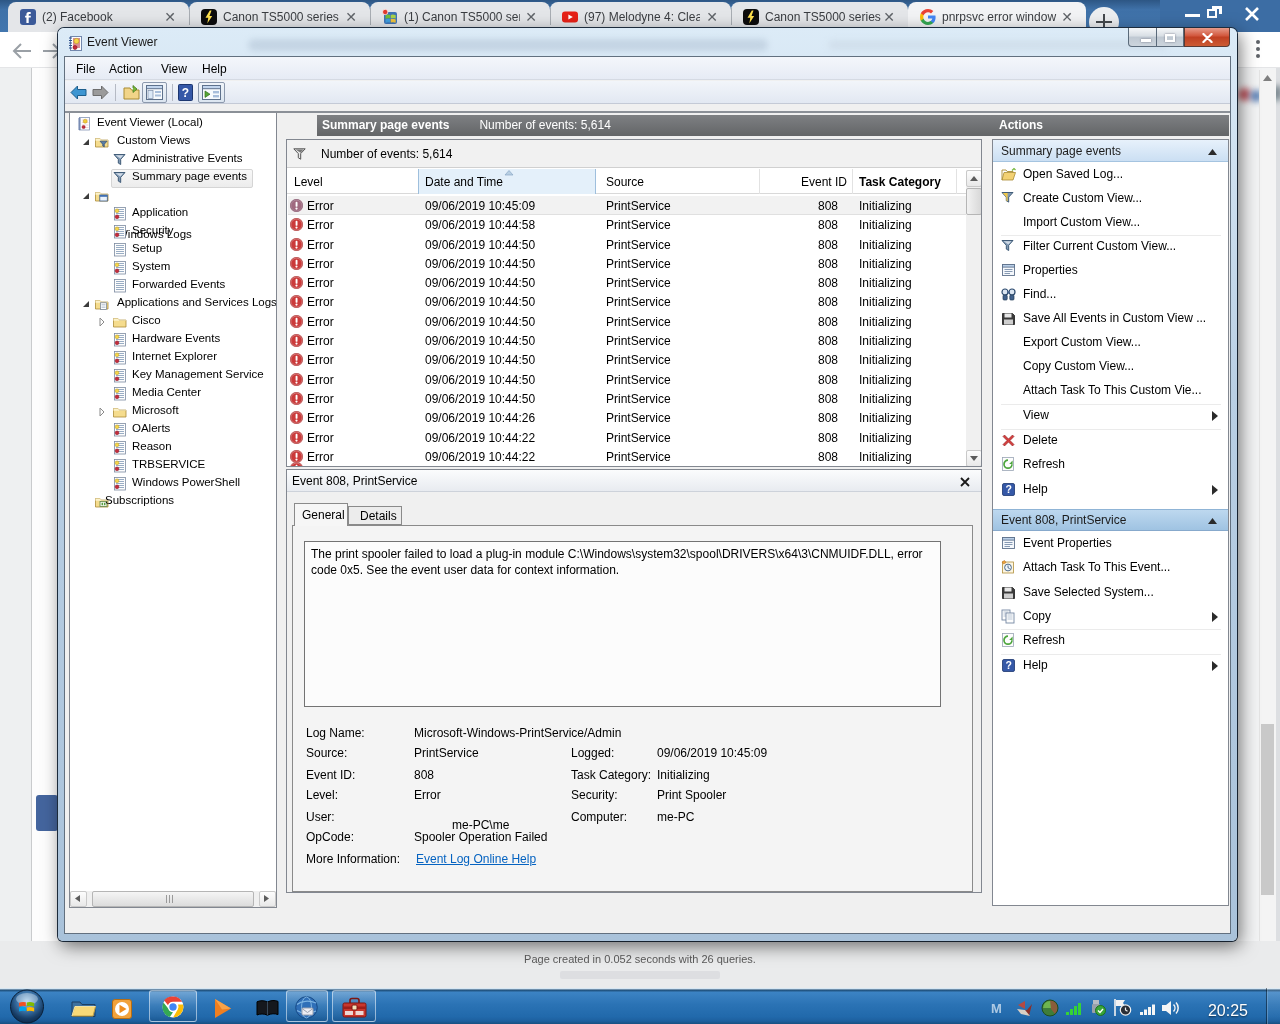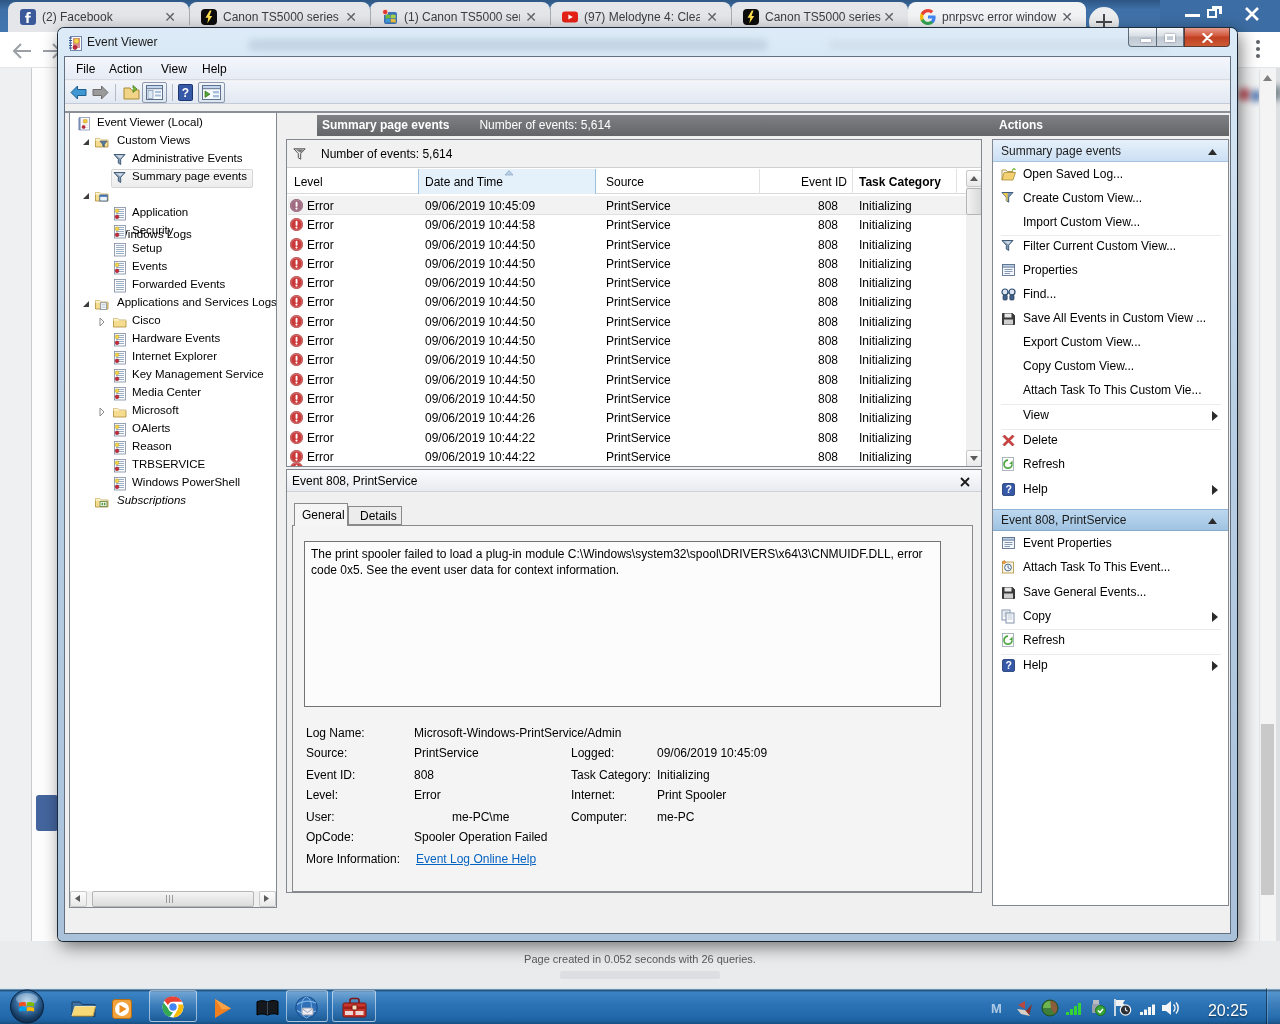--- a/index.html
+++ b/index.html
@@ -516,21 +516,21 @@
           <use href="#i-log"></use>
         </svg>
     <div class="abs t12" style="left:62px;top:111px;">Security</div>
     <svg class="abs" style="left:43px;top:130px;width:14px;height:14px;" viewBox="0 0 14 14">
           <use href="#i-page"></use>
         </svg>
     <div class="abs t12" style="left:62px;top:129px;">Setup</div>
     <svg class="abs" style="left:43px;top:148px;width:14px;height:14px;" viewBox="0 0 14 14">
           <use href="#i-log"></use>
         </svg>
-    <div class="abs t12" style="left:62px;top:147px;">Events</div>
+    <div class="abs t12" style="left:62px;top:147px;">System</div>
     <svg class="abs" style="left:43px;top:166px;width:14px;height:14px;" viewBox="0 0 14 14">
           <use href="#i-page"></use>
         </svg>
     <div class="abs t12" style="left:62px;top:165px;">Forwarded Events</div>
     <svg class="abs" style="left:12px;top:187px;width:8px;height:8px;" viewBox="0 0 8 8">
           <path d="M7 1v6H1z" fill="#3c3c3c"></path>
         </svg>
     <svg class="abs" style="left:25px;top:184px;width:14px;height:14px;" viewBox="0 0 14 14">
           <use href="#i-fol-page"></use>
         </svg>
@@ -577,21 +577,21 @@
           <use href="#i-log"></use>
         </svg>
     <div class="abs t12" style="left:62px;top:345px;text-align:center;">TRBSERVICE</div>
     <svg class="abs" style="left:43px;top:364px;width:14px;height:14px;" viewBox="0 0 14 14">
           <use href="#i-log"></use>
         </svg>
     <div class="abs t12" style="left:62px;top:363px;">Windows PowerShell</div>
     <svg class="abs" style="left:25px;top:382px;width:14px;height:14px;" viewBox="0 0 14 14">
           <use href="#i-fol-sub"></use>
         </svg>
-    <div class="abs t12" style="left:47px;top:381px;font-style:italic;">Subscriptions</div>
+    <div class="abs t12" style="left:35px;top:381px;">Subscriptions</div>
     <div class="abs" style="left:0px;top:778px;width:206px;height:16px;background:#f0f0f0;"></div>
     <div class="abs" style="left:0px;top:778px;width:17px;height:16px;background:linear-gradient(#fdfdfd,#e8e8e8);border:1px solid #c9c9c9;border-radius:2px;"></div>
     <svg class="abs" style="left:5px;top:782px;width:5px;height:7px;" viewBox="0 0 5 7">
           <path d="M5 0v7L0 3.5z" fill="#5c5c5c"></path>
         </svg>
     <div class="abs" style="left:189px;top:778px;width:17px;height:16px;background:linear-gradient(#fdfdfd,#e8e8e8);border:1px solid #c9c9c9;border-radius:2px;"></div>
     <svg class="abs" style="left:194px;top:782px;width:5px;height:7px;" viewBox="0 0 5 7">
           <path d="M0 0v7L5 3.5z" fill="#5c5c5c"></path>
         </svg>
     <div class="abs" style="left:22px;top:778px;width:162px;height:16px;background:linear-gradient(#f5f5f5,#dcdcdc);border:1px solid #b5b5b5;border-radius:2px;"></div>
@@ -766,24 +766,24 @@
     <div class="abs t12" style="left:19px;top:276px;">Source:</div>
     <div class="abs t12" style="left:127px;top:276px;">PrintService</div>
     <div class="abs t12" style="left:284px;top:276px;">Logged:</div>
     <div class="abs t12" style="left:370px;top:276px;">09/06/2019 10:45:09</div>
     <div class="abs t12" style="left:19px;top:298px;">Event ID:</div>
     <div class="abs t12" style="left:127px;top:298px;">808</div>
     <div class="abs t12" style="left:284px;top:298px;">Task Category:</div>
     <div class="abs t12" style="left:370px;top:298px;">Initializing</div>
     <div class="abs t12" style="left:19px;top:318px;">Level:</div>
     <div class="abs t12" style="left:127px;top:318px;">Error</div>
-    <div class="abs t12" style="left:284px;top:318px;">Internet:</div>
+    <div class="abs t12" style="left:284px;top:318px;">Security:</div>
     <div class="abs t12" style="left:370px;top:318px;">Print Spooler</div>
     <div class="abs t12" style="left:19px;top:340px;">User:</div>
-    <div class="abs t12" style="left:127px;top:340px;padding-left:38px;">me-PC\me</div>
+    <div class="abs t12" style="left:127px;top:348px;padding-left:38px;">me-PC\me</div>
     <div class="abs t12" style="left:284px;top:340px;">Computer:</div>
     <div class="abs t12" style="left:370px;top:340px;">me-PC</div>
     <div class="abs t12" style="left:19px;top:360px;">OpCode:</div>
     <div class="abs t12" style="left:127px;top:360px;">Spooler Operation Failed</div>
     <div class="abs t12" style="left:19px;top:382px;">More Information:</div>
     <div class="abs t12" style="left:129px;top:382px;color:#0563c1;text-decoration:underline;">Event Log Online Help</div>
     </div>
 
     <div class="abs hdrbar" style="left:927px;width:237px;"><b style="margin-left:7px;">Actions</b></div>
     <div class="abs" id="actions" style="left:927px;top:82px;width:237px;height:767px;background:#fff;border:1px solid #828790;overflow:hidden;">
@@ -851,21 +851,21 @@
           <use href="#i-props"></use>
         </svg>
     <div class="abs t12" style="left:30px;top:396px;">Event Properties</div>
     <svg class="abs" style="left:8px;top:420px;width:15px;height:15px;" viewBox="0 0 15 15">
           <use href="#i-task"></use>
         </svg>
     <div class="abs t12" style="left:30px;top:420px;">Attach Task To This Event...</div>
     <svg class="abs" style="left:8px;top:445px;width:15px;height:15px;" viewBox="0 0 15 15">
           <use href="#i-save"></use>
         </svg>
-    <div class="abs t12" style="left:30px;top:445px;">Save General Events...</div>
+    <div class="abs t12" style="left:30px;top:445px;">Save Selected System...</div>
     <svg class="abs" style="left:8px;top:469px;width:15px;height:15px;" viewBox="0 0 15 15">
           <use href="#i-copy"></use>
         </svg>
     <div class="abs t12" style="left:30px;top:469px;">Copy</div>
     <svg class="abs" style="left:8px;top:493px;width:15px;height:15px;" viewBox="0 0 15 15">
           <use href="#i-refresh"></use>
         </svg>
     <div class="abs t12" style="left:30px;top:493px;">Refresh</div>
     <svg class="abs" style="left:8px;top:518px;width:15px;height:15px;" viewBox="0 0 15 15">
           <use href="#i-help"></use>

